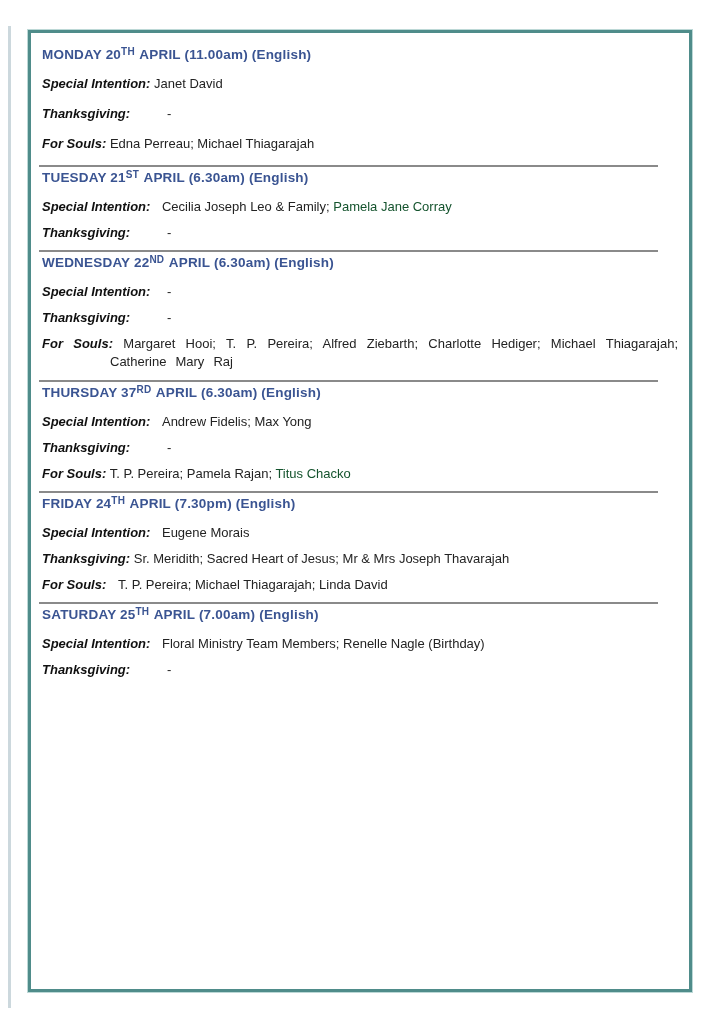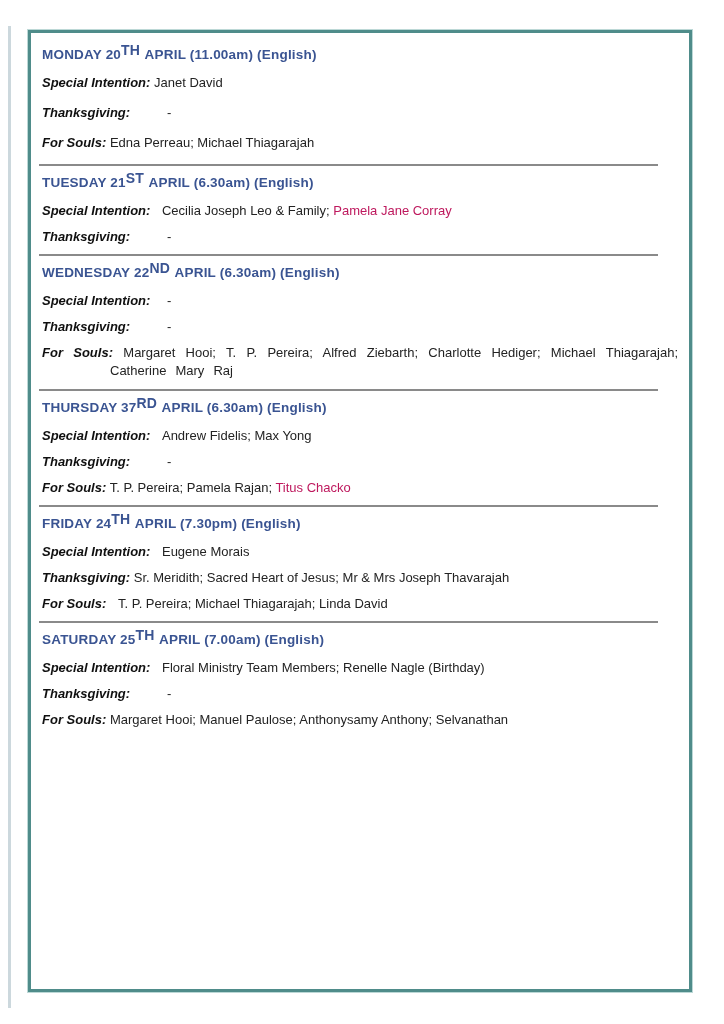--- a/index.html
+++ b/index.html
@@ -28,58 +28,58 @@
     left: 28px;
     top: 30px;
     width: 664px;
     height: 962px;
     box-sizing: border-box;
     border: 3px solid #4f8c8a;
     box-shadow: 0 0 0 1px #bcd8d6;
     background: #ffffff;
     padding: 0 11px;
   }
-  .section { padding-top: 8px; }
+  .section { padding-top: 2px; }
   .section-first { padding-top: 13px; }
   .divider {
     height: 0;
     border-top: 2px solid #8a8a8a;
     width: 619px;
     margin-left: -3px;
   }
   .day-header {
     margin: 0 0 11px 0;
     font-size: 13.5px;
     line-height: 17px;
     font-weight: bold;
     color: #3a5492;
     letter-spacing: 0.2px;
   }
   .ord {
-    font-size: 14px;
+    font-size: 10px;
     font-weight: bold;
     position: relative;
     top: -4.5px;
     margin-right: 1px;
   }
   .row {
     position: relative;
     margin: 0 0 9px 0;
     font-size: 13px;
     line-height: 17px;
     color: #232323;
   }
   .section-first .row { margin-bottom: 13px; }
   .lbl {
     font-weight: bold;
     font-style: italic;
     color: #101010;
   }
   .val.gap { margin-left: 8px; text-align: right; }
-  .val.gray { color: #be185d; }
+  .val.gray { color: #14532d; }
   .dash {
     position: absolute;
     left: 125px;
     top: 0;
     color: #232323;
   }
   .fs-wrap {
     padding-left: 68px;
     text-indent: -68px;
     text-align: justify;
@@ -182,20 +182,16 @@
     <div class="section">
       <p class="day-header"><span>SATURDAY 25</span><span class="ord">TH</span><span> APRIL (7.00am) (English)</span></p>
       <p class="row">
         <span class="lbl">Special Intention:</span>
         <span class="val gap">Floral Ministry Team Members; Renelle Nagle (Birthday)</span>
       </p>
       <p class="row">
         <span class="lbl">Thanksgiving:</span>
         <span class="dash">-</span>
       </p>
-      <p class="row">
-        <span class="lbl">For Souls:</span>
-        <span class="val">Margaret Hooi; Manuel Paulose; Anthonysamy Anthony; Selvanathan</span>
-      </p>
     </div>
 
   </div>
 </div>
 
 </body></html>

